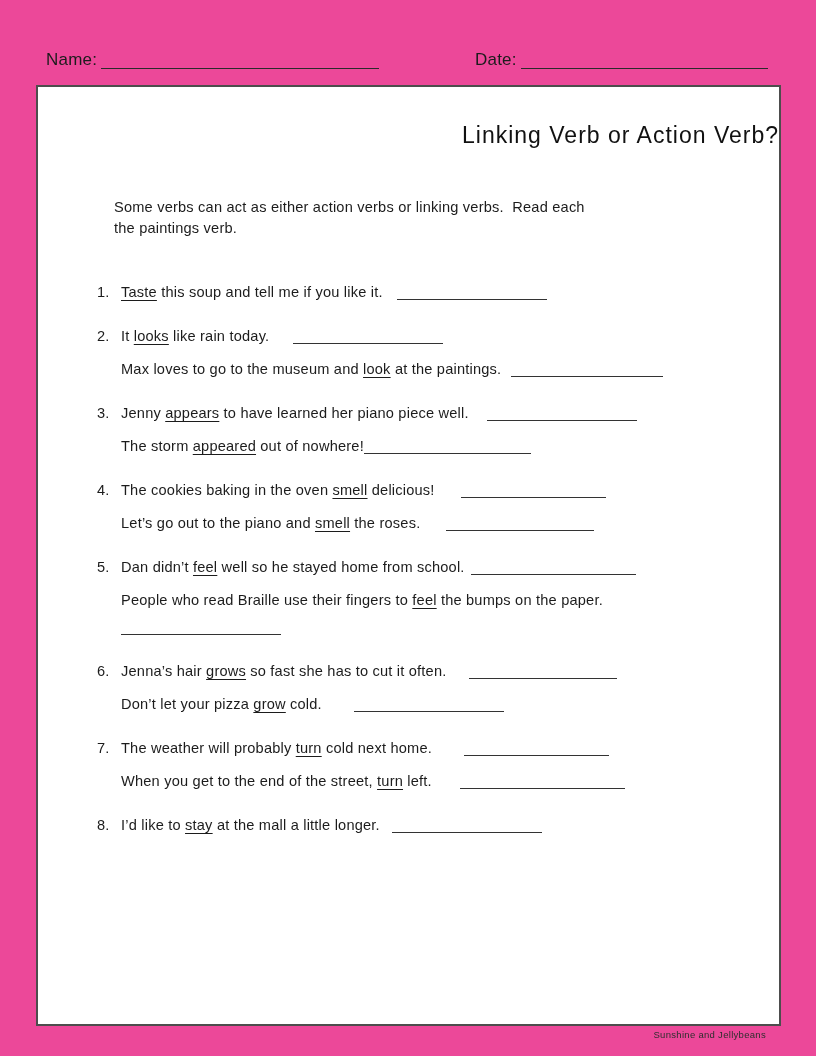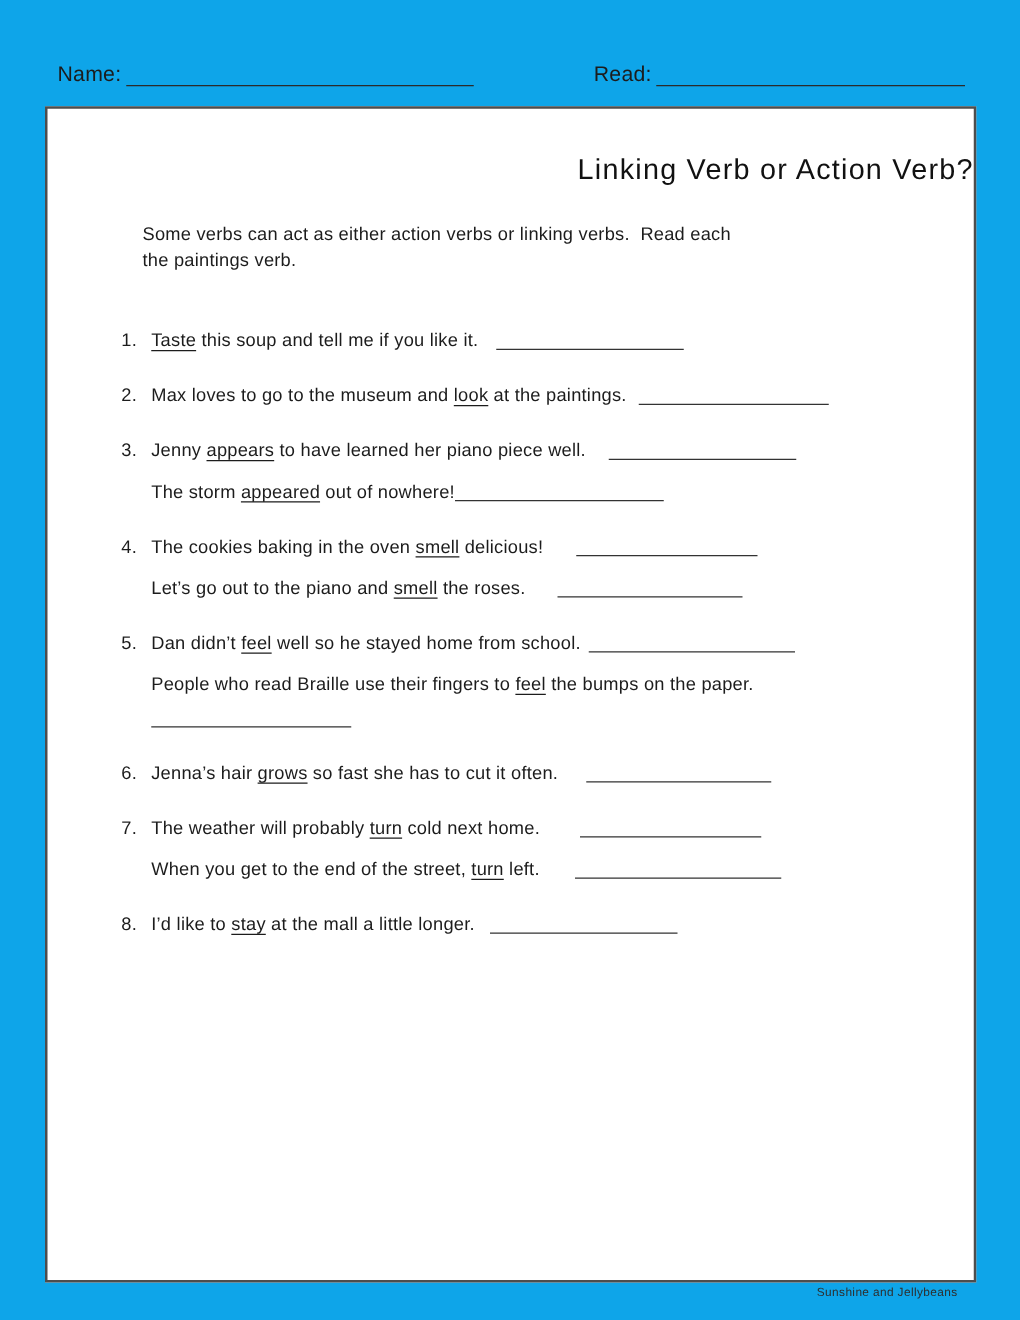--- a/index.html
+++ b/index.html
@@ -1,21 +1,21 @@
 <!DOCTYPE html>
 <html><head>
 <meta charset="utf-8">
 <style>
   * { margin: 0; padding: 0; box-sizing: border-box; }
   html, body { background: #ffffff; }
   .page {
     position: relative;
     width: 816px;
     height: 1056px;
-    background: #0ea5e9;
+    background: #ec4899;
     font-family: "Liberation Sans", "DejaVu Sans", sans-serif;
     color: #1c1c1c;
     overflow: hidden;
     letter-spacing: 0.2px;
   }
 
   
   .header-row {
     position: absolute;
     top: 50px; left: 46px; right: 46px;
@@ -44,21 +44,21 @@
   }
   .page-title {
     margin-top: 34px;
     text-align: right;
     font-size: 23px;
     line-height: 28px;
     letter-spacing: 1px;
     color: #111111;
   }
   .instructions {
-    margin-top: 29px;
+    margin-top: 48px;
     margin-left: 76px;
     font-size: 14.6px;
     line-height: 21px;
   }
   .instructions b { letter-spacing: 0.1px; }
 
   .questions {
     margin-top: 43px;
     margin-left: 59px;
     font-size: 14.6px;
@@ -90,40 +90,41 @@
 </head>
 <body>
 
 <div class="page">
 
   <div class="header-row">
     <span class="name-group">
       <span>Name:</span><span class="write-line name-line"></span>
     </span>
     <span class="date-group">
-      <span>Read:</span><span class="write-line date-line"></span>
+      <span>Date:</span><span class="write-line date-line"></span>
     </span>
   </div>
 
   <div class="worksheet-box">
     <div class="page-title">Linking Verb or Action Verb?</div>
     <div class="instructions">
         <div class="instr-line"><span>Some verbs can act as either action verbs or linking verbs.&nbsp; Read each</span></div>
         <div class="instr-line"><span>the paintings verb.</span></div>
       </div>
     <div class="questions">
         <div class="question">
           <div class="q-num">1.</div>
           <div class="q-text">
             <div class="q-line"><span class="verb">Taste</span><span> this soup and tell me if you like it.</span><span class="blank" style="width: 150px; margin-left: 14px;"></span></div>
           </div>
         </div>
         <div class="question">
           <div class="q-num">2.</div>
           <div class="q-text">
+            <div class="q-line"><span>It </span><span class="verb">looks</span><span> like rain today.</span><span class="blank" style="width: 150px; margin-left: 24px;"></span></div>
             <div class="q-line"><span>Max loves to go to the museum and </span><span class="verb">look</span><span> at the paintings.</span><span class="blank" style="width: 152px; margin-left: 10px;"></span></div>
           </div>
         </div>
         <div class="question">
           <div class="q-num">3.</div>
           <div class="q-text">
             <div class="q-line"><span>Jenny </span><span class="verb">appears</span><span> to have learned her piano piece well.</span><span class="blank" style="width: 150px; margin-left: 18px;"></span></div>
             <div class="q-line"><span>The storm </span><span class="verb">appeared</span><span> out of nowhere!</span><span class="blank" style="width: 167px; margin-left: 0px;"></span></div>
           </div>
         </div>
@@ -139,20 +140,21 @@
           <div class="q-text">
             <div class="q-line"><span>Dan didn’t </span><span class="verb">feel</span><span> well so he stayed home from school.</span><span class="blank" style="width: 165px; margin-left: 6px;"></span></div>
             <div class="q-line"><span>People who read Braille use their fingers to </span><span class="verb">feel</span><span> the bumps on the paper.</span></div>
             <div class="q-line blank-row"><span class="blank" style="width: 160px; margin-left: 0px;"></span></div>
           </div>
         </div>
         <div class="question">
           <div class="q-num">6.</div>
           <div class="q-text">
             <div class="q-line"><span>Jenna’s hair </span><span class="verb">grows</span><span> so fast she has to cut it often.</span><span class="blank" style="width: 148px; margin-left: 22px;"></span></div>
+            <div class="q-line"><span>Don’t let your pizza </span><span class="verb">grow</span><span> cold.</span><span class="blank" style="width: 150px; margin-left: 32px;"></span></div>
           </div>
         </div>
         <div class="question">
           <div class="q-num">7.</div>
           <div class="q-text">
             <div class="q-line"><span>The weather will probably </span><span class="verb">turn</span><span> cold next home.</span><span class="blank" style="width: 145px; margin-left: 32px;"></span></div>
             <div class="q-line"><span>When you get to the end of the street, </span><span class="verb">turn</span><span> left.</span><span class="blank" style="width: 165px; margin-left: 28px;"></span></div>
           </div>
         </div>
         <div class="question">

